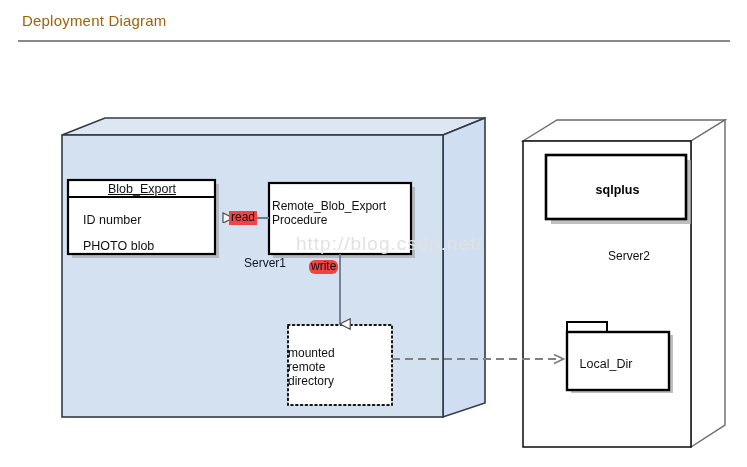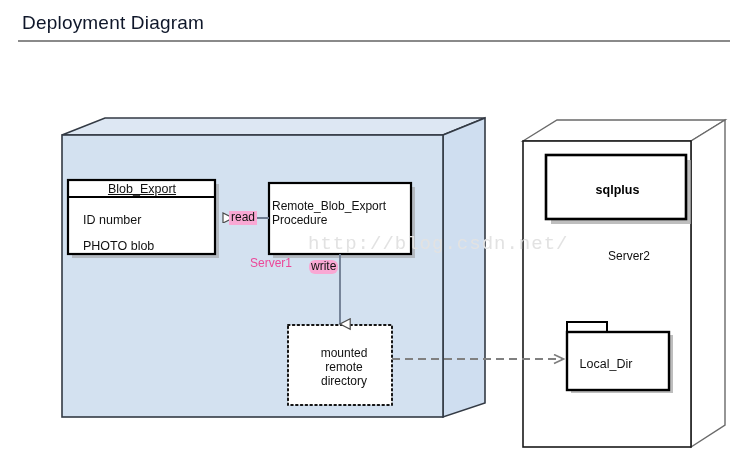--- a/index.html
+++ b/index.html
@@ -18,24 +18,24 @@
     height: 467px;
     overflow: hidden;
     background: #ffffff;
   }
 
   
   .page-title {
     position: absolute;
     left: 22px;
     top: 12px;
-    font-size: 19px;
+    font-size: 15px;
     font-weight: 400;
     letter-spacing: 0.2px;
-    color: #0f172a;
+    color: #a16207;
     white-space: nowrap;
   }
   .title-rule {
     position: absolute;
     left: 18px;
     top: 40px;
     width: 712px;
     height: 2px;
     background: #8a8a8a;
   }
@@ -78,45 +78,45 @@
 
   .proc-text {
     left: 272px;
     top: 200px;
     width: 136px;
     font-size: 12px;
     color: #111111;
   }
 
   .dir-text {
-    left: 296px;
+    left: 288px;
     top: 347px;
     width: 96px;
-    text-align: center;
+    text-align: left;
     font-size: 12px;
     color: #111111;
   }
 
   .node1-name {
-    left: 250px;
+    left: 244px;
     top: 257px;
     font-size: 12px;
-    color: #ec4899;
+    color: #0f172a;
   }
   .node2-name {
     left: 608px;
     top: 250px;
     font-size: 12px;
     color: #111111;
   }
 
   .edge-label {
     font-size: 12px;
     color: #111111;
-    background: #f9a8d4;
+    background: #ef4444;
     padding: 0 2px;
   }
   .edge-read { left: 229px; top: 211px; }
   .edge-write { left: 309px; top: 260px; border-radius: 6px; }
 
   .sqlplus-text {
     left: 548px;
     top: 183px;
     width: 139px;
     text-align: center;
@@ -130,27 +130,26 @@
     width: 80px;
     text-align: center;
     font-size: 12.5px;
     color: #111111;
   }
 
   .watermark {
     position: absolute;
     left: 296px;
     top: 233px;
-    font-family: Liberation Mono, monospace;
+    font-family: Liberation Sans, sans-serif;
     font-size: 19px;
     letter-spacing: 1px;
     color: #e2e2e2;
     white-space: nowrap;
     pointer-events: none;
-    margin-left: 12px;
   }
 </style>
 </head>
 <body>
 
 <div id="canvas">
 
   <div class="lbl page-title">Deployment Diagram</div>
   <div class="title-rule"></div>
 

